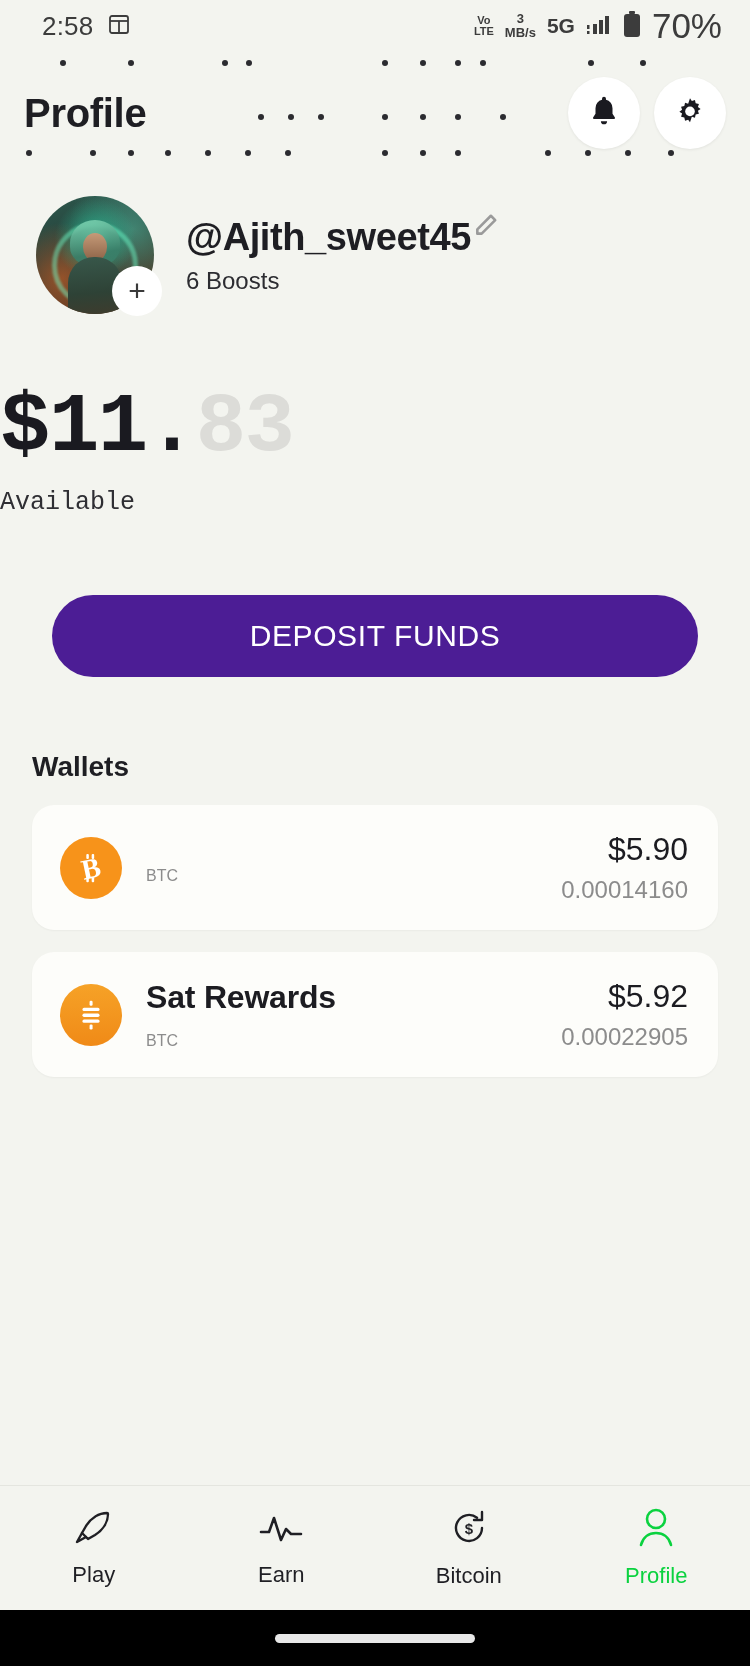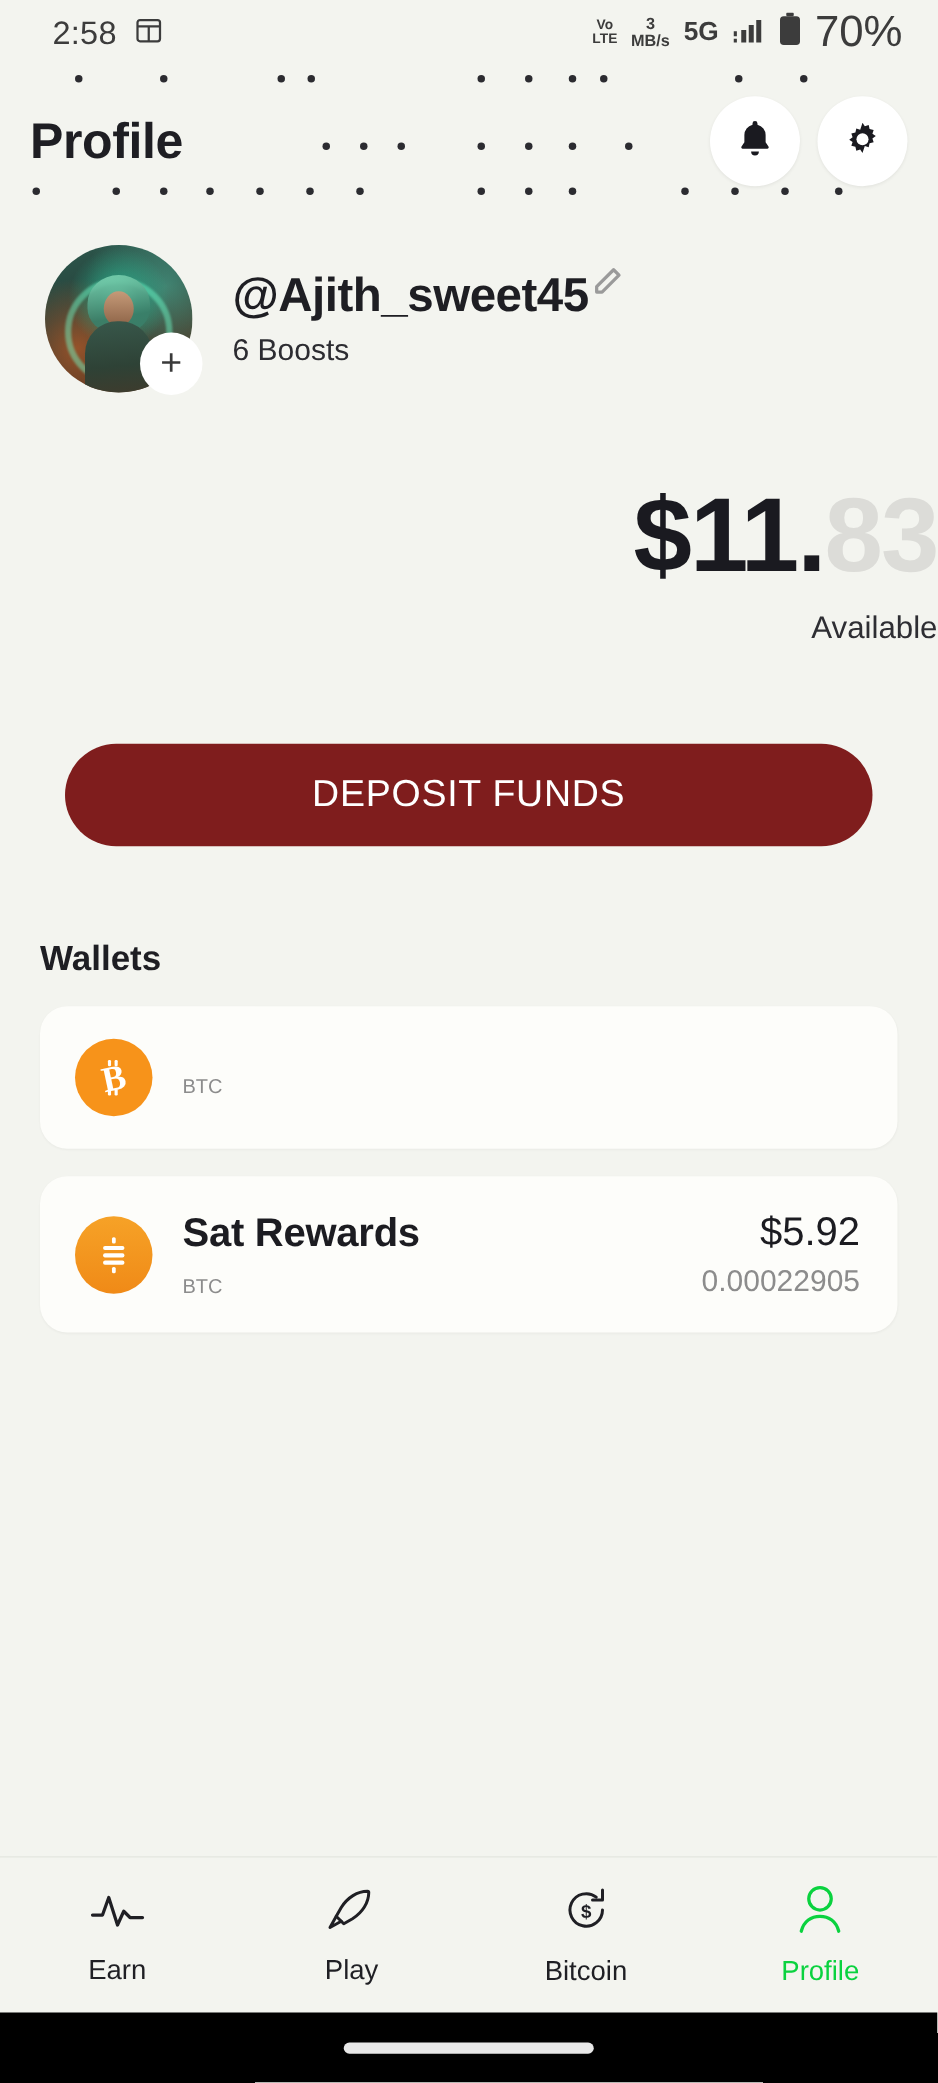--- a/index.html
+++ b/index.html
@@ -75,30 +75,30 @@
     border-radius:50%; background:#ffffff; display:flex;
     align-items:center; justify-content:center; color:#3a3a3a;
     font-size:30px; font-weight:400; line-height:1;
   }
   .uname-row{ display:flex; align-items:flex-start; }
   .uname{ font-size:38px; font-weight:700; color:#1e1e23; letter-spacing:-.4px; }
   .edit-ic{ margin-left:2px; margin-top:-4px; }
   .boosts{ font-size:24px; color:#2c2c31; margin-top:8px; }
 
   
-  .balance-wrap{ text-align:right; margin-top:72px; }
+  .balance-wrap{ text-align:left; margin-top:72px;font-family:Liberation Mono, monospace; }
   .balance{ font-size:84px; font-weight:700; letter-spacing:-1.5px; line-height:1; }
   .bal-main{ color:#1a1a20; }
   .bal-cents{ color:#dcdcd8; }
   .available{ font-size:25px; color:#2e2e33; margin-top:18px; }
 
   
   .deposit-btn{
     margin:78px 52px 0 52px; height:82px; border-radius:41px;
-    background:#7f1d1d; color:#ffffff; display:flex;
+    background:#4c1d95; color:#ffffff; display:flex;
     align-items:center; justify-content:center;
     font-size:30px; font-weight:500; letter-spacing:.6px;
   }
 
   
   .wallets-h{ margin:74px 0 0 32px; font-size:28px; font-weight:600; color:#1e1e23; }
   .wallet-card{
     margin:22px 32px 0 32px; background:#fdfdfa; border-radius:22px;
     padding:26px 30px 26px 28px; display:flex; align-items:center; gap:24px;
     box-shadow:0 1px 2px rgba(0,0,0,.04);
@@ -268,20 +268,24 @@
       <text x="12" y="18" font-size="17" font-weight="700" text-anchor="middle" font-family="Liberation Serif, serif" transform="rotate(-12 12 12)">B</text>
       <rect x="9.2" y="3.6" width="1.5" height="3" rx=".6"></rect>
       <rect x="12.4" y="3.6" width="1.5" height="3" rx=".6"></rect>
       <rect x="9.2" y="17.6" width="1.5" height="3" rx=".6"></rect>
       <rect x="12.4" y="17.6" width="1.5" height="3" rx=".6"></rect>
     </svg>
   </div>
   <div class="w-mid">
     <div class="w-sym">BTC</div>
   </div>
+  <div class="w-right">
+    <div class="w-fiat">$5.90</div>
+    <div class="w-amt">0.00014160</div>
+  </div>
 </div>
 
 <div class="wallet-card">
   <div class="coin-ic sat">
     <svg width="38" height="38" viewBox="0 0 24 24" fill="#ffffff">
       <rect x="11.1" y="3" width="1.9" height="3.2" rx=".8"></rect>
       <rect x="6.6" y="7.4" width="10.8" height="2.1" rx="1"></rect>
       <rect x="6.6" y="11.1" width="10.8" height="2.1" rx="1"></rect>
       <rect x="6.6" y="14.8" width="10.8" height="2.1" rx="1"></rect>
       <rect x="11.1" y="18" width="1.9" height="3.2" rx=".8"></rect>
@@ -293,34 +297,34 @@
   </div>
   <div class="w-right">
     <div class="w-fiat">$5.92</div>
     <div class="w-amt">0.00022905</div>
   </div>
 </div>
 
 <div class="bottom-nav">
   <div class="nav-item">
     <span>
-      <svg width="48" height="40" viewBox="0 0 48 40" fill="none" stroke="#1f1f24" stroke-width="2.6" stroke-linecap="round" stroke-linejoin="round">
-        <path d="M4 24 L12 24 L17 10 L24 32 L29 21 L34 26 L44 26"></path>
-      </svg>
-    </span>
-    <span class="nav-label">Earn</span>
-  </div>
-  <div class="nav-item">
-    <span>
       <svg width="46" height="40" viewBox="0 0 46 40" fill="none" stroke="#1f1f24" stroke-width="2.4" stroke-linecap="round" stroke-linejoin="round">
         <path d="M36 5c-8 0-16 5-21 13l-4 7 6 6 7-4c8-5 13-13 13-21 0-.6-.4-1-1-1z"></path>
         <path d="M11 25l-5 9 9-5"></path>
       </svg>
     </span>
     <span class="nav-label">Play</span>
+  </div>
+  <div class="nav-item">
+    <span>
+      <svg width="48" height="40" viewBox="0 0 48 40" fill="none" stroke="#1f1f24" stroke-width="2.6" stroke-linecap="round" stroke-linejoin="round">
+        <path d="M4 24 L12 24 L17 10 L24 32 L29 21 L34 26 L44 26"></path>
+      </svg>
+    </span>
+    <span class="nav-label">Earn</span>
   </div>
   <div class="nav-item">
     <span>
       <svg width="46" height="42" viewBox="0 0 46 42" fill="none" stroke="#1f1f24" stroke-width="2.4" stroke-linecap="round" stroke-linejoin="round">
         <path d="M36 21a13 13 0 1 1-5-10.3"></path>
         <path d="M36 5v8h-8"></path>
         <text x="23" y="27" font-size="15" font-weight="700" text-anchor="middle" fill="#1f1f24" stroke="none" font-family="Liberation Sans, sans-serif">$</text>
       </svg>
     </span>
     <span class="nav-label">Bitcoin</span>

